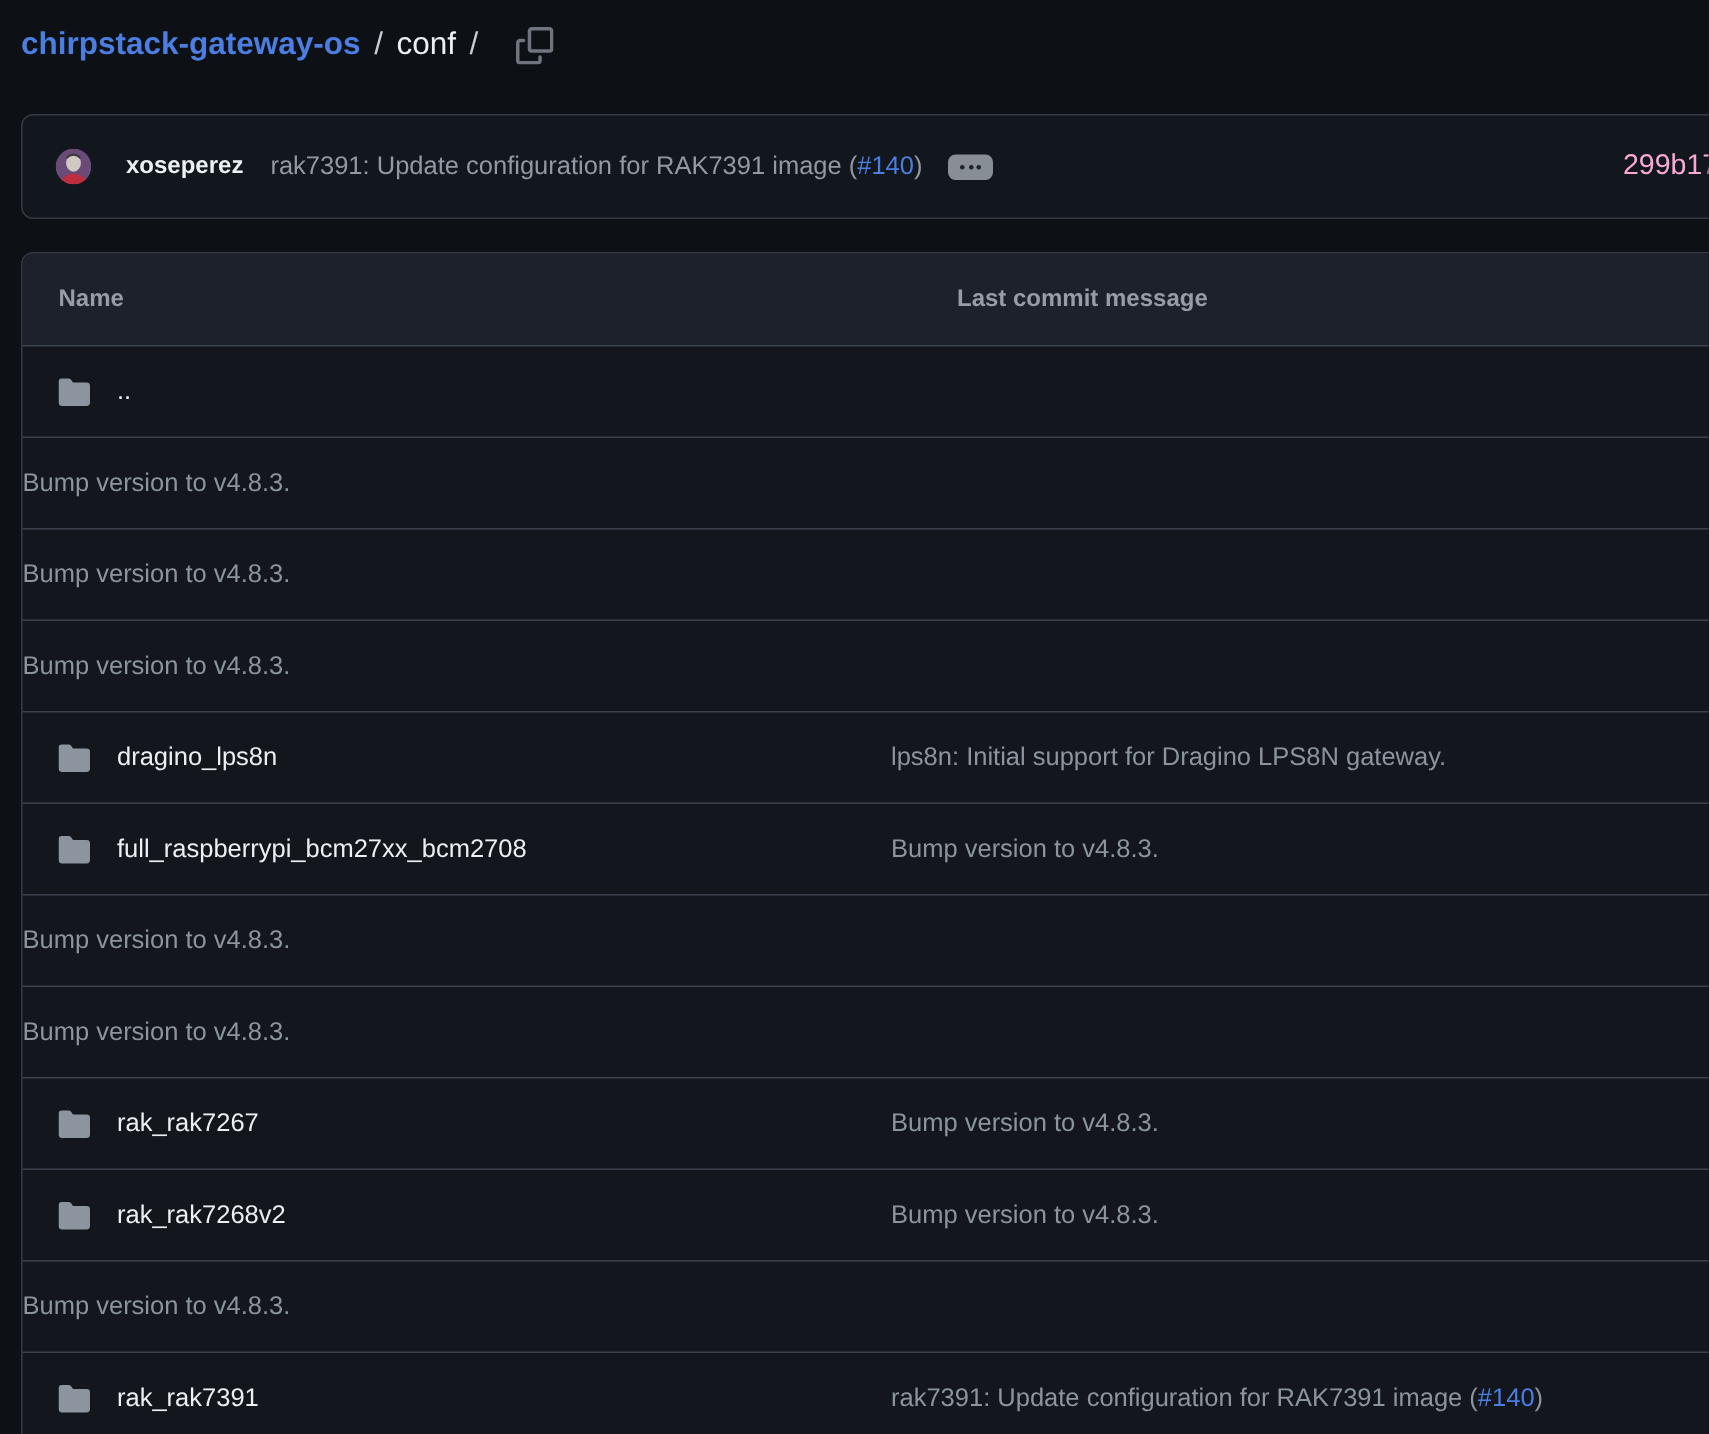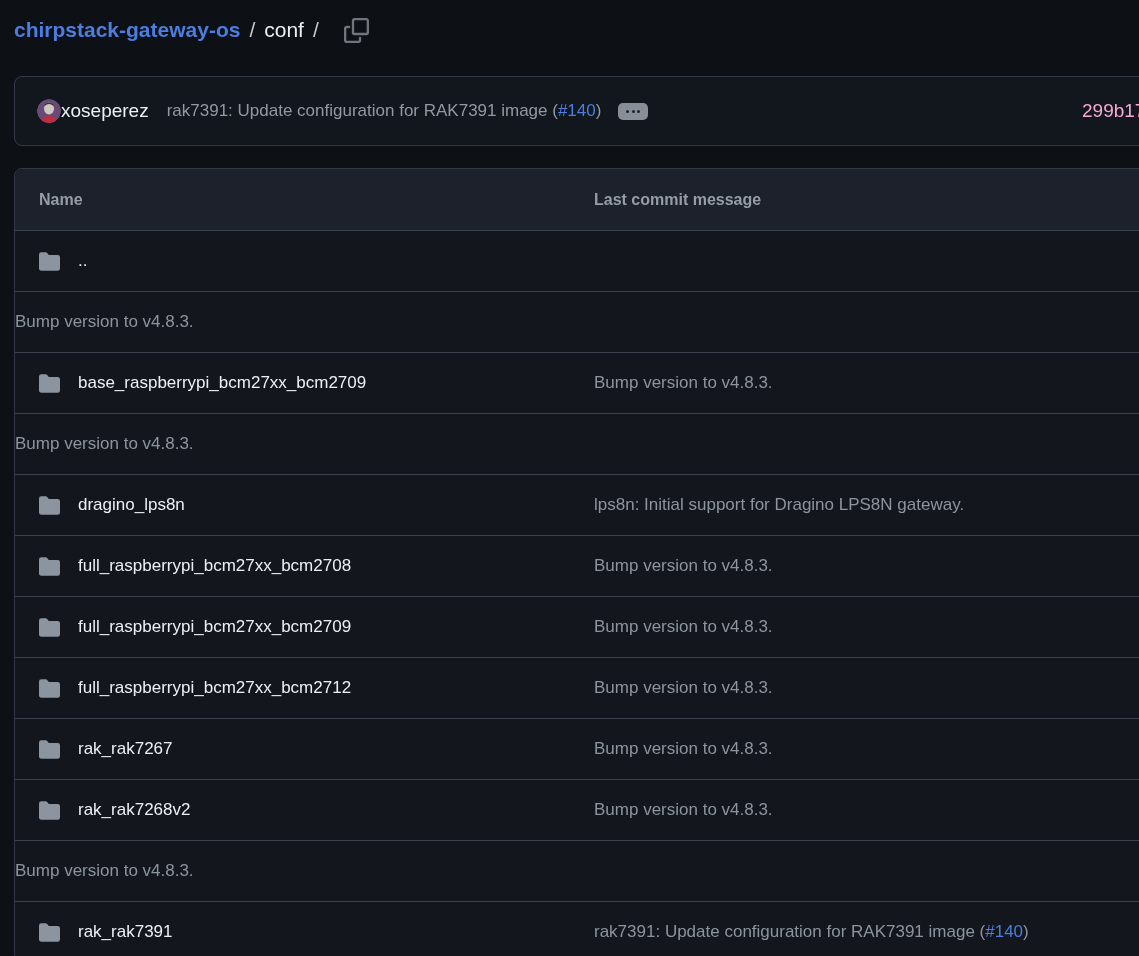--- a/index.html
+++ b/index.html
@@ -32,40 +32,40 @@
   .copy-btn{background:none;border:none;padding:0;margin-left:16px;cursor:pointer;display:flex;align-items:center}
   .copy-btn svg{display:block}
 
   
   .commit-box{
     margin-top:30px;height:70px;position:relative;
     background:var(--box-bg);border:1px solid var(--box-border);border-radius:8px;
     display:flex;align-items:center;padding:0 16px 0 22px;
   }
   .avatar{width:24px;height:24px;border-radius:50%;overflow:hidden;flex:none;display:block}
-  .author{margin-left:0;font-size:19px;font-weight:400;color:var(--text-strong);text-decoration:none}
+  .author{margin-left:23px;font-size:16px;font-weight:700;color:var(--text-strong);text-decoration:none}
   .commit-msg{margin-left:18px;font-size:17px;color:#9299a3;text-decoration:none;white-space:nowrap}
   .commit-msg .issue{color:var(--accent)}
   .kebab-btn{
     margin-left:17px;width:30px;height:17px;border:none;border-radius:5px;
     background:#878e96;display:flex;align-items:center;justify-content:center;gap:2.5px;cursor:pointer;flex:none;
   }
   .kebab-btn i{width:3px;height:3px;border-radius:50%;background:#1e232b;display:block}
   .commit-hash{position:absolute;left:1067px;top:50%;transform:translateY(-50%);font-size:19px;color:#f9a8d4;text-decoration:none;white-space:nowrap}
 
   
   .table-box{
     margin-top:22px;
     background:#13171d;border:1px solid var(--box-border);border-radius:8px;
   }
   .thead{
     height:61px;background:var(--head-bg);border-radius:8px 8px 0 0;
     display:flex;align-items:center;font-size:16px;font-weight:600;color:var(--head-label);
   }
-  .col-name{width:579px;padding-left:24px;flex:none}
+  .col-name{width:623px;padding-left:24px;flex:none}
   .col-msg{flex:1}
   .frow{height:61px;display:flex;align-items:center;border-top:1px solid var(--divider);font-size:17px}
   .frow .cell-name{width:579px;padding-left:24px;flex:none;display:flex;align-items:center;white-space:nowrap}
   .frow .cell-name svg{flex:none;margin-right:18px;display:block}
   .frow .cell-name a{color:var(--text-strong);text-decoration:none}
   .frow .cell-msg{flex:1;white-space:nowrap}
   .frow .cell-msg a{color:var(--text-muted);text-decoration:none}
   .frow .cell-msg a .issue{color:var(--accent)}
 </style>
 </head>
@@ -138,28 +138,20 @@
     </div>
   </div>
 
   <div class="frow">
     <div class="cell-msg">
       <a href="#"><span>Bump version to v4.8.3.</span><span class="issue"></span><span></span></a>
     </div>
   </div>
 
   <div class="frow">
-    <div class="cell-name">
-      <span style="display:flex">
-        <svg width="21" height="21" viewBox="0 0 16 16" fill="#8c94a0" aria-hidden="true">
-          <path d="M1.75 1A1.75 1.75 0 0 0 0 2.75v10.5C0 14.216.784 15 1.75 15h12.5A1.75 1.75 0 0 0 16 13.25v-8.5A1.75 1.75 0 0 0 14.25 3H7.5a.25.25 0 0 1-.2-.1l-.9-1.2A1.75 1.75 0 0 0 5 1H1.75Z"></path>
-        </svg>
-      </span>
-      <a href="#">base_raspberrypi_bcm27xx_bcm2709</a>
-    </div>
     <div class="cell-msg">
       <a href="#"><span>Bump version to v4.8.3.</span><span class="issue"></span><span></span></a>
     </div>
   </div>
 
   <div class="frow">
     <div class="cell-msg">
       <a href="#"><span>Bump version to v4.8.3.</span><span class="issue"></span><span></span></a>
     </div>
   </div>
@@ -186,42 +178,26 @@
         </svg>
       </span>
       <a href="#">full_raspberrypi_bcm27xx_bcm2708</a>
     </div>
     <div class="cell-msg">
       <a href="#"><span>Bump version to v4.8.3.</span><span class="issue"></span><span></span></a>
     </div>
   </div>
 
   <div class="frow">
-    <div class="cell-name">
-      <span style="display:flex">
-        <svg width="21" height="21" viewBox="0 0 16 16" fill="#8c94a0" aria-hidden="true">
-          <path d="M1.75 1A1.75 1.75 0 0 0 0 2.75v10.5C0 14.216.784 15 1.75 15h12.5A1.75 1.75 0 0 0 16 13.25v-8.5A1.75 1.75 0 0 0 14.25 3H7.5a.25.25 0 0 1-.2-.1l-.9-1.2A1.75 1.75 0 0 0 5 1H1.75Z"></path>
-        </svg>
-      </span>
-      <a href="#">full_raspberrypi_bcm27xx_bcm2709</a>
-    </div>
-    <div class="cell-msg">
-      <a href="#"><span>Bump version to v4.8.3.</span><span class="issue"></span><span></span></a>
-    </div>
-  </div>
-
-  <div class="frow">
-    <div class="cell-name">
-      <span style="display:flex">
-        <svg width="21" height="21" viewBox="0 0 16 16" fill="#8c94a0" aria-hidden="true">
-          <path d="M1.75 1A1.75 1.75 0 0 0 0 2.75v10.5C0 14.216.784 15 1.75 15h12.5A1.75 1.75 0 0 0 16 13.25v-8.5A1.75 1.75 0 0 0 14.25 3H7.5a.25.25 0 0 1-.2-.1l-.9-1.2A1.75 1.75 0 0 0 5 1H1.75Z"></path>
-        </svg>
-      </span>
-      <a href="#">full_raspberrypi_bcm27xx_bcm2712</a>
-    </div>
+    <div class="cell-msg">
+      <a href="#"><span>Bump version to v4.8.3.</span><span class="issue"></span><span></span></a>
+    </div>
+  </div>
+
+  <div class="frow">
     <div class="cell-msg">
       <a href="#"><span>Bump version to v4.8.3.</span><span class="issue"></span><span></span></a>
     </div>
   </div>
 
   <div class="frow">
     <div class="cell-name">
       <span style="display:flex">
         <svg width="21" height="21" viewBox="0 0 16 16" fill="#8c94a0" aria-hidden="true">
           <path d="M1.75 1A1.75 1.75 0 0 0 0 2.75v10.5C0 14.216.784 15 1.75 15h12.5A1.75 1.75 0 0 0 16 13.25v-8.5A1.75 1.75 0 0 0 14.25 3H7.5a.25.25 0 0 1-.2-.1l-.9-1.2A1.75 1.75 0 0 0 5 1H1.75Z"></path>

